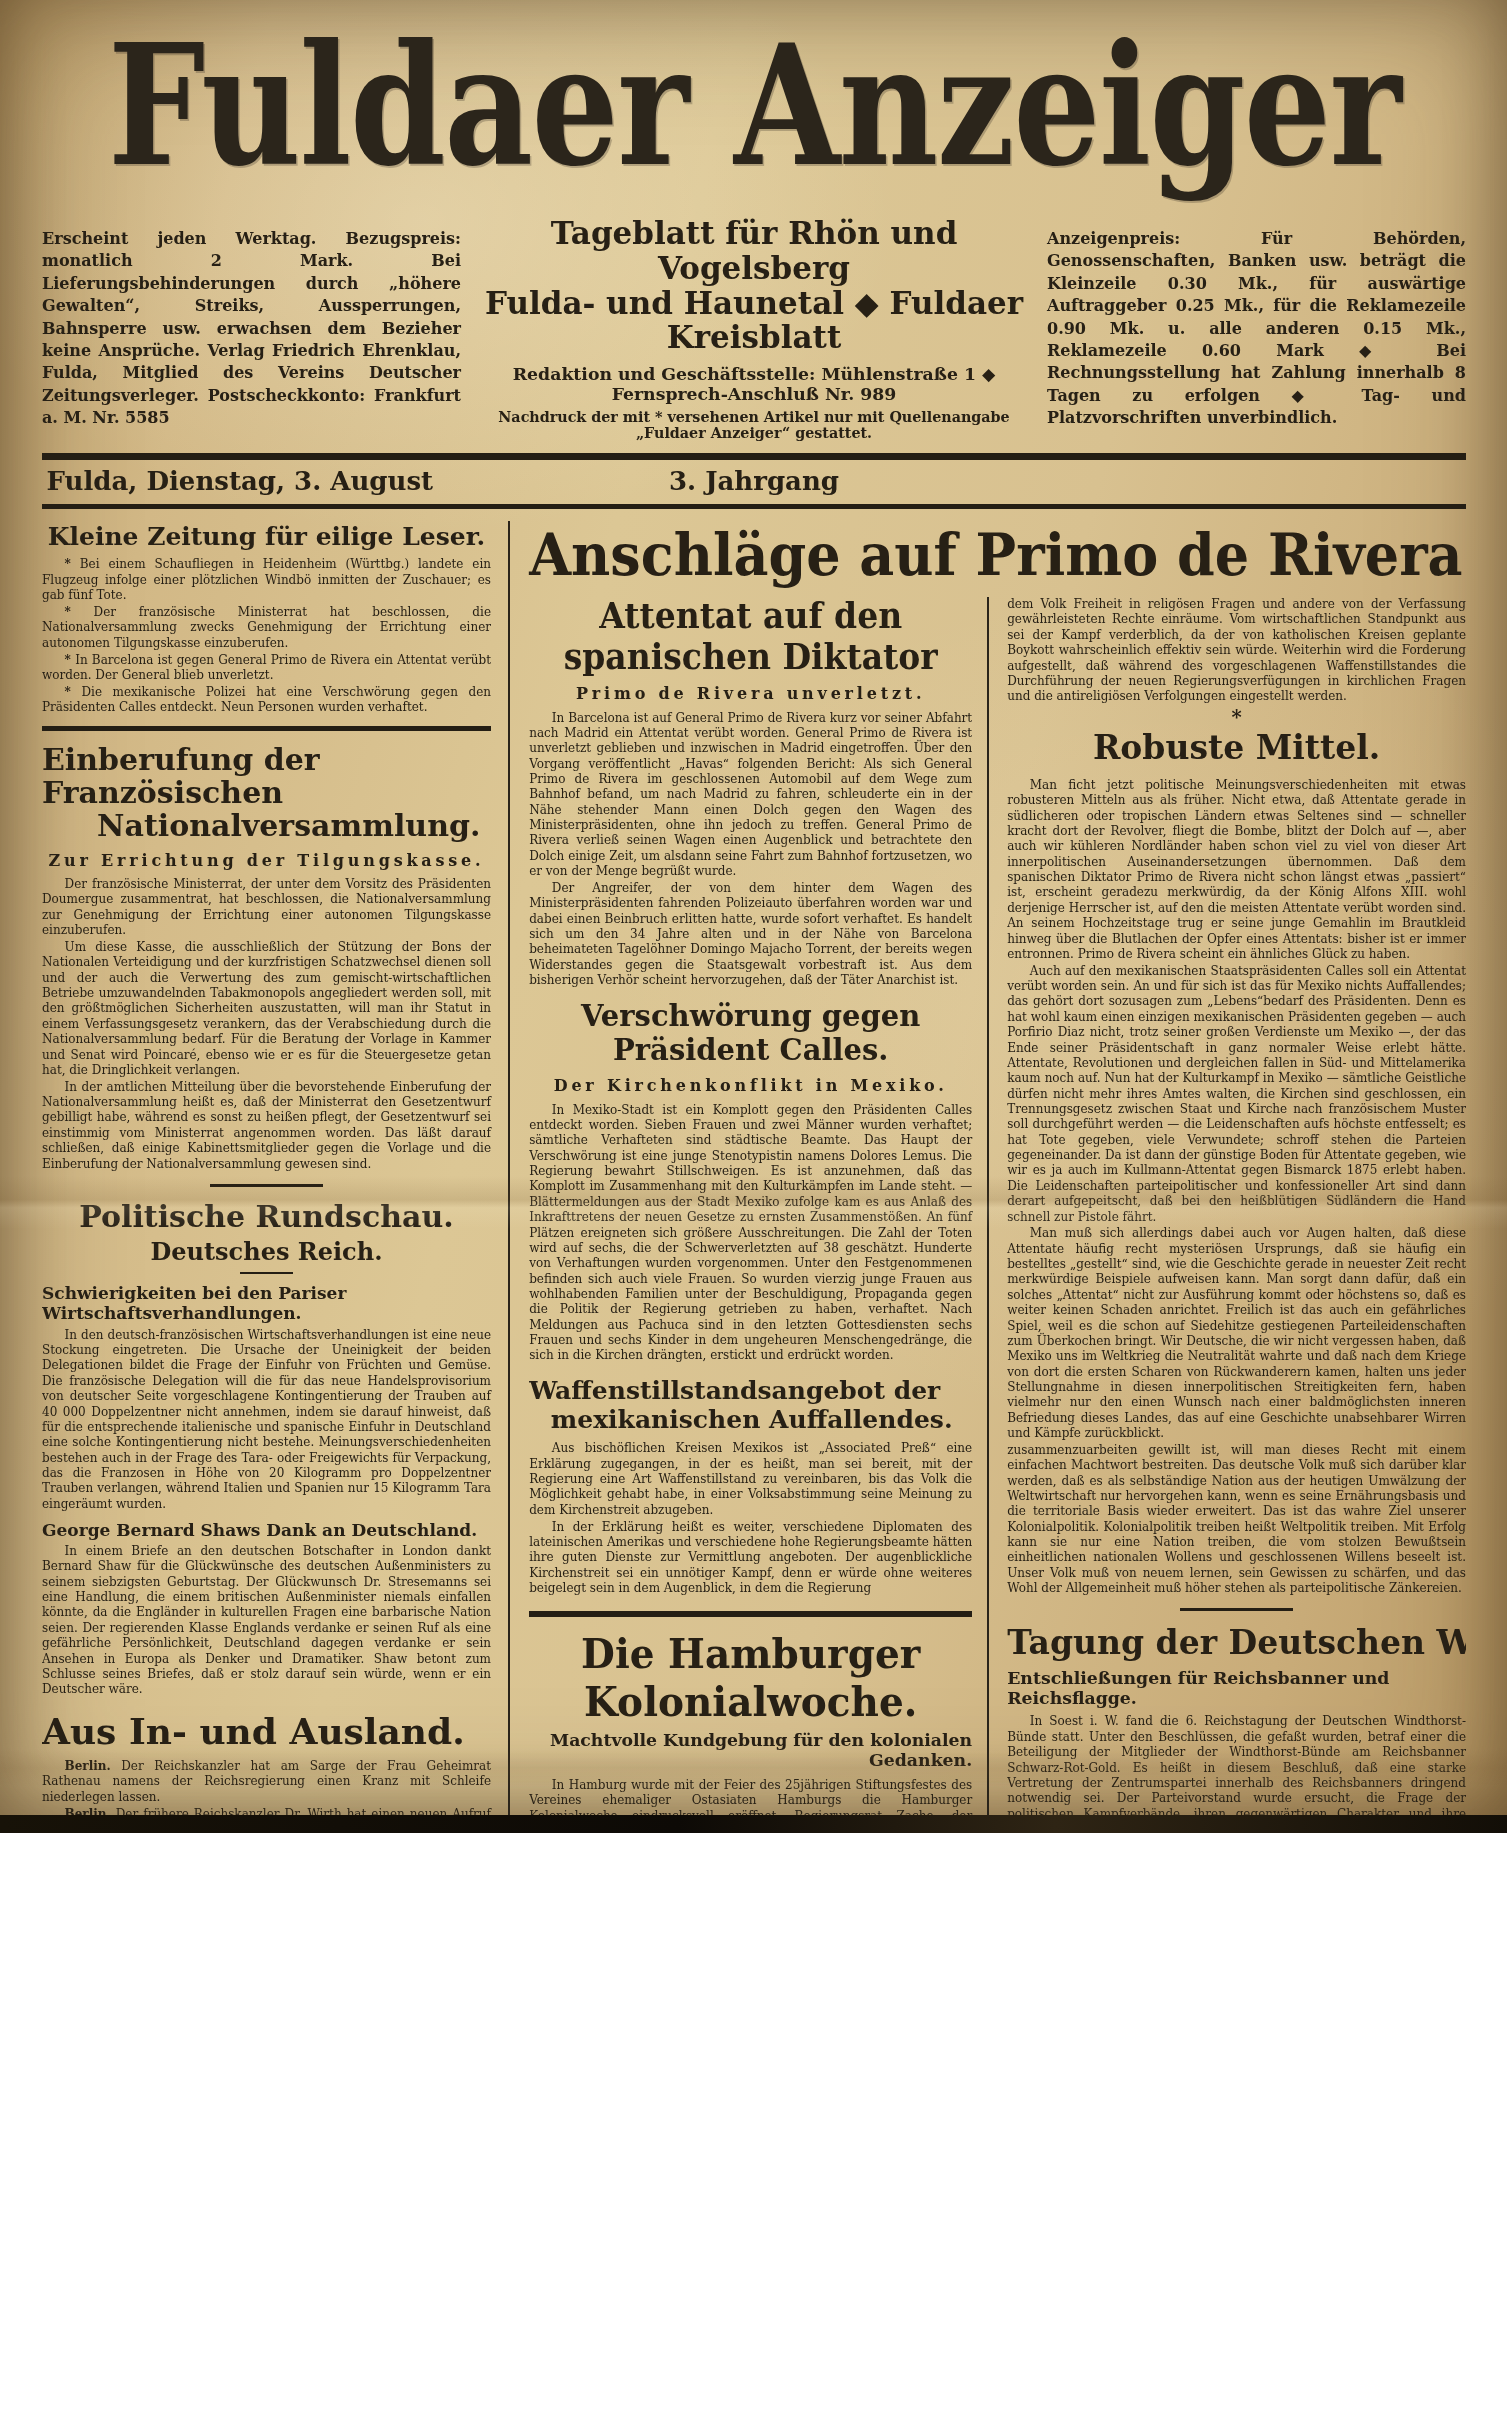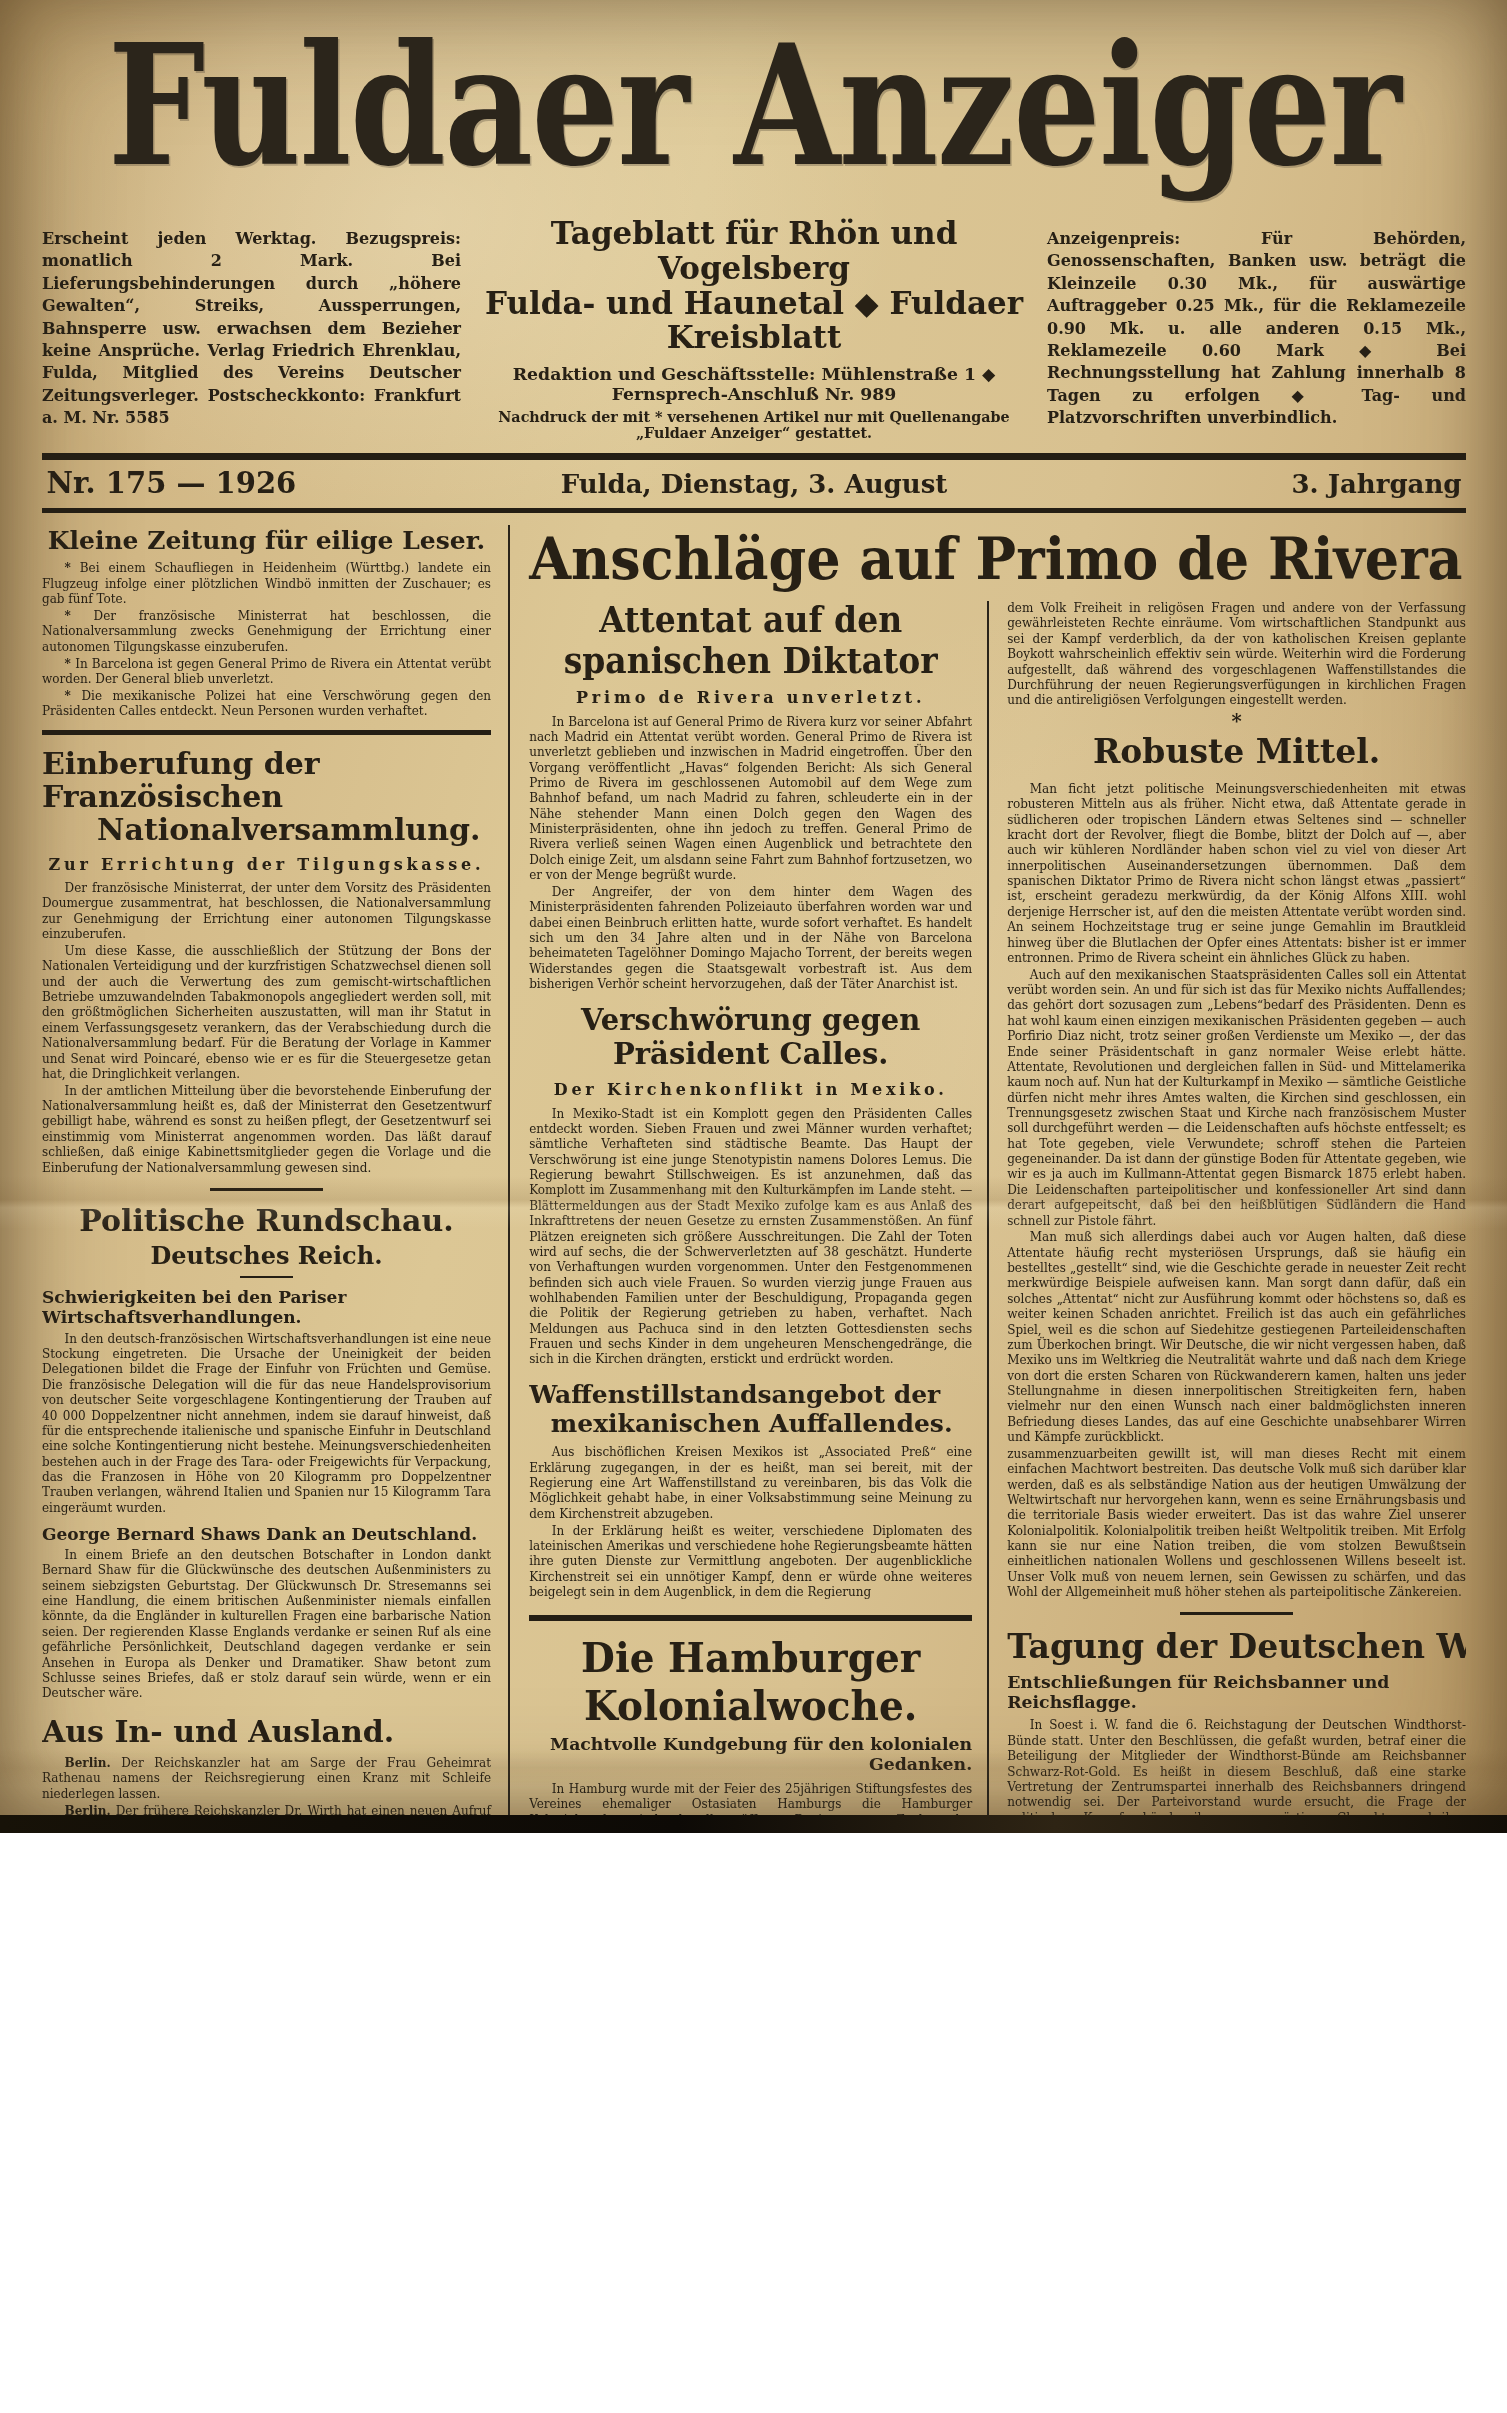--- a/index.html
+++ b/index.html
@@ -55,21 +55,21 @@
   .star-item{margin:0 0 4.5px;}
   .rule-full{height:4.5px;background:#241e14;margin:10.6px 0 12px;}
   .rule-short{height:3px;background:#241e14;width:113px;margin:12px auto;}
   .rule-tiny{height:2.3px;background:#241e14;width:53px;margin:6px auto 9px;}
   .h2line{font-size:30px;font-weight:bold;line-height:1.1;margin:0;}
   .h2line.right{text-align:right;padding-right:10.6px;}
   .spaced-sub{font-size:16px;font-weight:bold;letter-spacing:3.8px;text-align:center;margin:9px 0 7.5px;}
   .h-rundschau{font-size:30px;margin:1.5px 0 0;}
   .h-reich{font-size:24px;margin:3px 0 0;}
   .bold-head{font-size:17px;font-weight:bold;margin:7.5px 0 4.5px;text-align:left;}
-  .h-ausland{font-size:30px;font-weight:bold;margin:12px 0 7.5px;}
+  .h-ausland{font-size:36px;font-weight:bold;margin:12px 0 7.5px;}
   .city{font-weight:bold;}
   .h-att{font-size:33px;margin:0 0 3px;transform:scaleY(1.05);}
   .h-versch{font-size:29px;margin:10.6px 0 1.5px;}
   .h-wst1{font-size:25px;font-weight:bold;margin:12px 0 0;}
   .h-wst2{font-size:25px;font-weight:bold;margin:0 0 7.5px;text-align:right;padding-right:19.6px;}
   .rule-col2{height:6px;background:#241e14;margin:15px 0 13.6px;}
   .h-hamburg{font-size:39px;margin:0 0 7.5px;transform:scaleY(1.05);}
   .sub-hamburg{font-size:17.3px;font-weight:bold;text-align:right;margin:0 0 7.5px;}
   .star-mark{text-align:center;font-size:19.6px;font-weight:bold;line-height:.6;margin-top:7.5px;}
   .h-robuste{font-size:33px;margin:4.5px 0 10.6px;}
@@ -94,21 +94,20 @@
         <div class="ic-l2">Fulda- und Haunetal ◆ Fuldaer Kreisblatt</div>
         <div class="ic-l3">Redaktion und Geschäftsstelle: Mühlenstraße 1 ◆ Fernsprech-Anschluß Nr. 989</div>
         <div class="ic-l4">Nachdruck der mit * versehenen Artikel nur mit Quellenangabe „Fuldaer Anzeiger“ gestattet.</div>
       </div>
       <div class="info-side">Anzeigenpreis: Für Behörden, Genossenschaften, Banken usw. beträgt die Kleinzeile 0.30 Mk., für auswärtige Auftraggeber 0.25 Mk., für die Reklamezeile 0.90 Mk. u. alle anderen 0.15 Mk., Reklamezeile 0.60 Mark ◆ Bei Rechnungsstellung hat Zahlung innerhalb 8 Tagen zu erfolgen ◆ Tag- und Platzvorschriften unverbindlich.</div>
     </div>
 
     <div class="rule-thick"></div>
 
     <div class="date-row">
-      <div class="date-issue">Nr. 175 — 1926</div>
       <div class="date-center">Fulda, Dienstag, 3. August</div>
       <div class="date-vol">3. Jahrgang</div>
     </div>
 
     <div class="rule-mid"></div>
 
     <div class="content">
 
       <div class="col1">
         <div class="h-center h-kleine">Kleine Zeitung für eilige Leser.</div>

